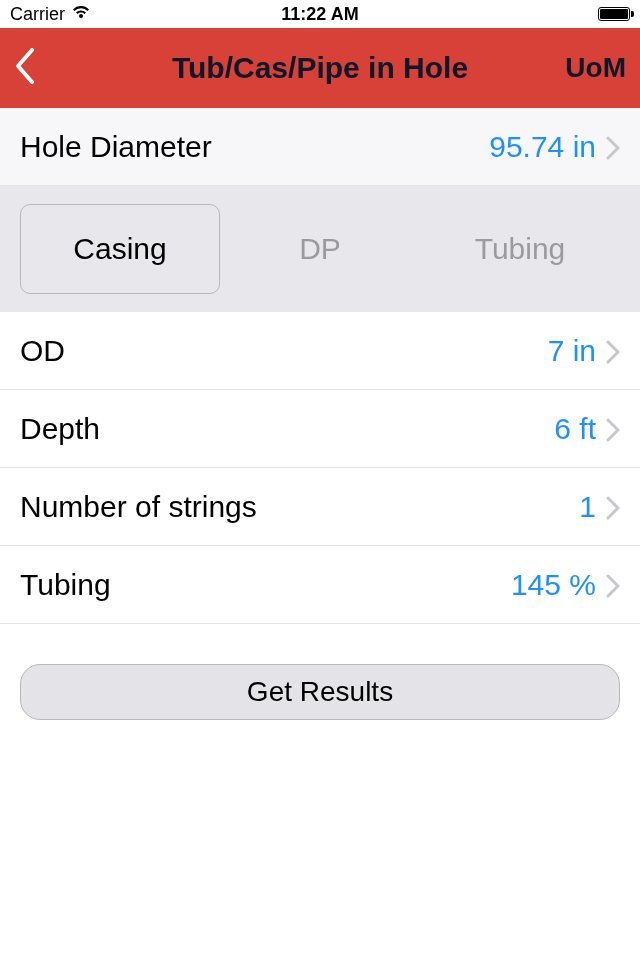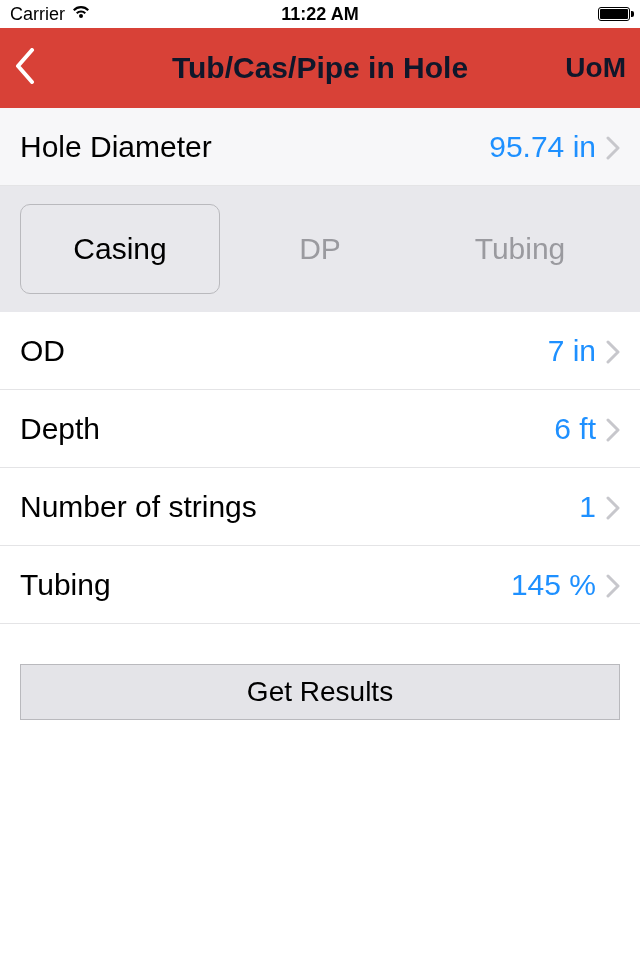--- a/index.html
+++ b/index.html
@@ -66,21 +66,21 @@
     border: 1px solid #b9b9bd;
     color: #000;
     background: #e8e8ec;
   }
 
   .footer-btn-wrap { padding: 40px 20px 0; }
   .get-results {
     width: 100%; height: 56px;
     background: #e4e4e8;
     border: 1px solid #b9b9bd;
-    border-radius: 0;
+    border-radius: 20px;
     font-size: 28px; color: #000;
     cursor: pointer;
   }
 </style>
 </head>
 <body>
 
 <div class="status-bar">
   <div class="status-left">
     <span>Carrier</span>

